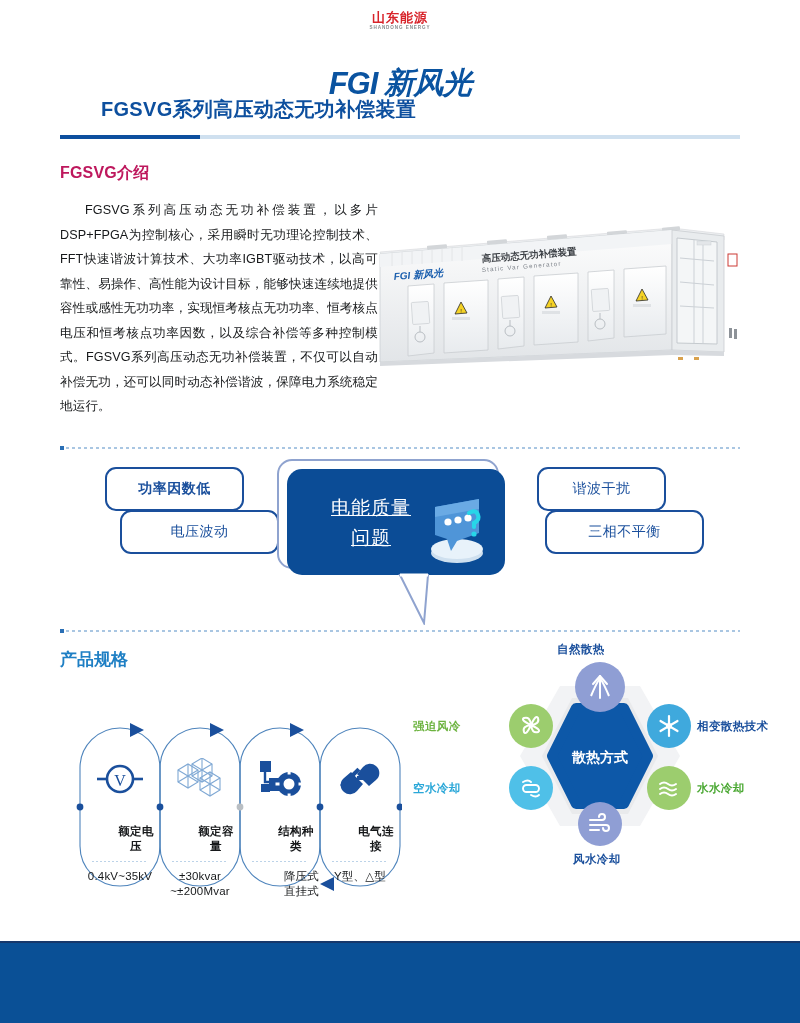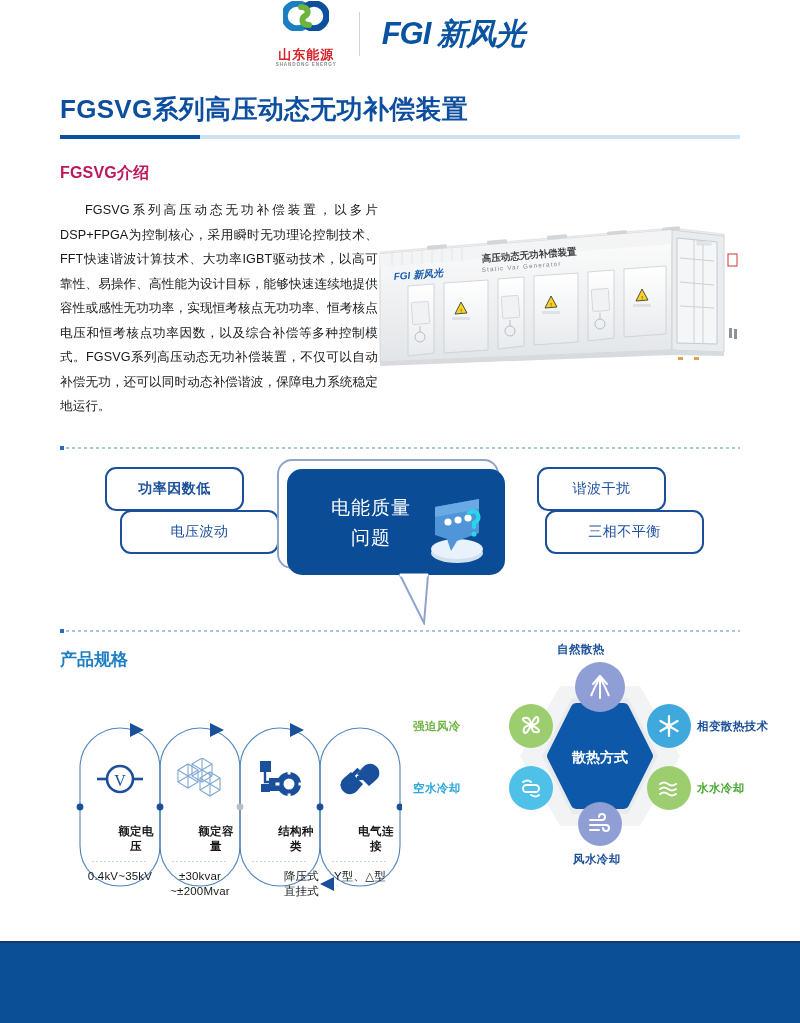--- a/index.html
+++ b/index.html
@@ -11,35 +11,37 @@
     color:#1b3a6b;
     overflow:hidden;
     position:relative;
   }
   .page{position:relative;width:800px;height:1023px;}
 
   
   .header{
     height:68px;display:flex;align-items:center;justify-content:center;
     gap:16px;
+    flex-direction:column;
   }
   .logo-sd{display:flex;flex-direction:column;align-items:center;justify-content:center;}
   .sd-mark{width:46px;height:46px;position:relative;}
   .sd-cn{font-size:13px;font-weight:bold;color:#d8232a;letter-spacing:1px;line-height:13px;margin-top:1px;}
   .sd-en{font-size:4.6px;font-weight:bold;color:#8a8c8e;letter-spacing:.9px;line-height:7px;}
   .logo-divider{width:1px;height:44px;background:#cfd4da;margin:0 6px;}
   .logo-fgi{display:flex;align-items:center;gap:7px;}
   .fgi-text{font-size:31px;font-weight:bold;font-style:italic;color:#0a53a0;letter-spacing:-1px;font-family:"Liberation Sans",sans-serif;}
   .fgi-cn{font-size:30px;font-weight:bold;font-style:italic;color:#0a53a0;letter-spacing:-1px;}
 
   
   .title-wrap{margin:26px 60px 0 60px;}
   .main-title{
-    font-size:26px;font-weight:bold;color:#0d4f9e;letter-spacing:.3px;
+    font-size:20px;font-weight:bold;color:#0d4f9e;letter-spacing:.3px;
     line-height:30px;
+    margin-left:41px;
   }
   .title-rule{position:relative;height:4px;margin-top:11px;background:#cfe0ef;}
   .title-rule::before{content:"";position:absolute;left:0;top:0;width:140px;height:4px;background:#0d4f9e;}
 
   
   .section-h2{
     margin:24px 60px 0 60px;font-size:16px;font-weight:bold;color:#be185d;
     letter-spacing:.2px;
   }
   .intro-row{margin:14px 60px 0 60px;position:relative;min-height:200px;}
@@ -71,21 +73,21 @@
     position:absolute;left:287px;top:14px;width:218px;height:106px;
     background:#0b4c96;border-radius:15px;
     box-shadow:-8px 10px 0 -2px rgba(255,255,255,0),0 0 0 0 #fff;
   }
   .center-card-outline{
     position:absolute;left:277px;top:4px;width:218px;height:106px;
     border:2px solid #8fa3cf;border-radius:15px;background:transparent;
   }
   .center-label{
     position:absolute;left:24px;top:24px;width:120px;text-align:center;
-    color:#fff;font-size:19px;line-height:30px;letter-spacing:1px;
+    color:#fff;font-size:19px;line-height:30px;letter-spacing:1px;text-decoration:underline;
   }
   .speech-3d{position:absolute;right:8px;top:20px;width:80px;height:80px;}
   .center-tail{position:absolute;left:398px;top:118px;}
 
   
   .spec-band{position:relative;height:290px;margin-top:2px;}
   .spec-h2{position:absolute;left:60px;top:14px;font-size:17px;font-weight:bold;color:#1e7fc4;}
   .capsules{position:absolute;left:62px;top:72px;width:340px;height:200px;}
   .cap-col{position:absolute;top:0;width:78px;height:200px;text-align:center;}
   .cap-icon{height:74px;display:flex;align-items:center;justify-content:center;margin-top:36px;}

